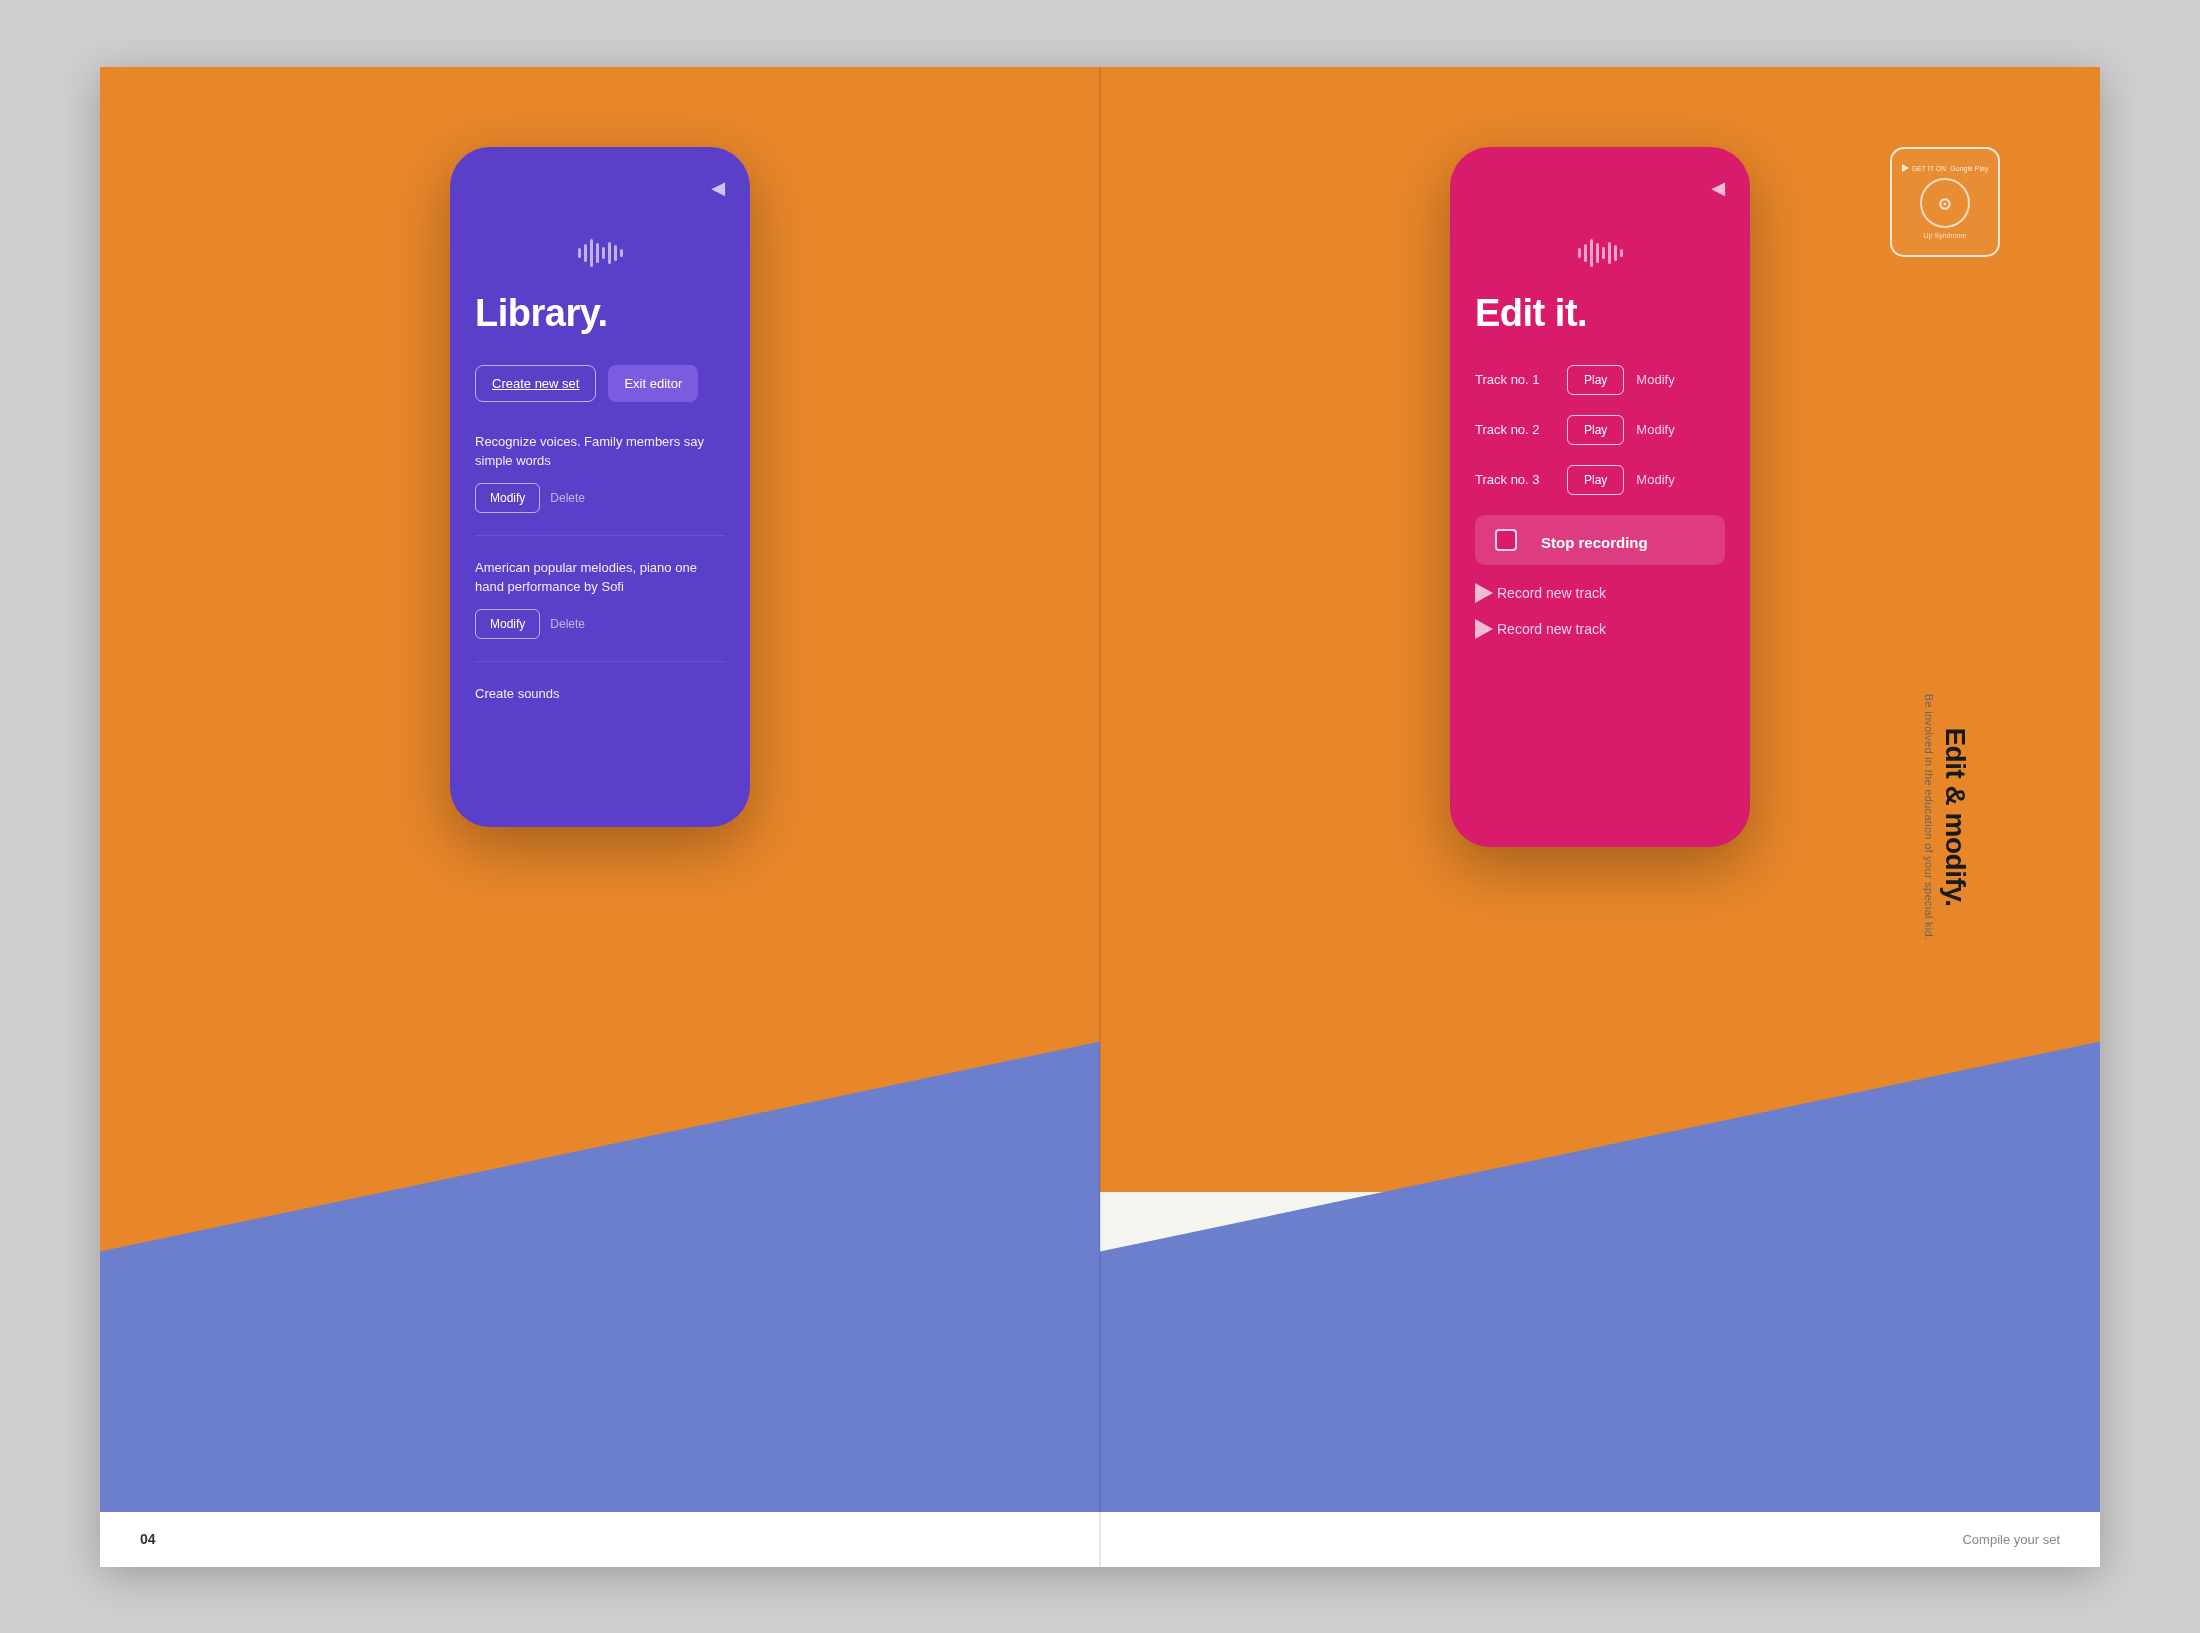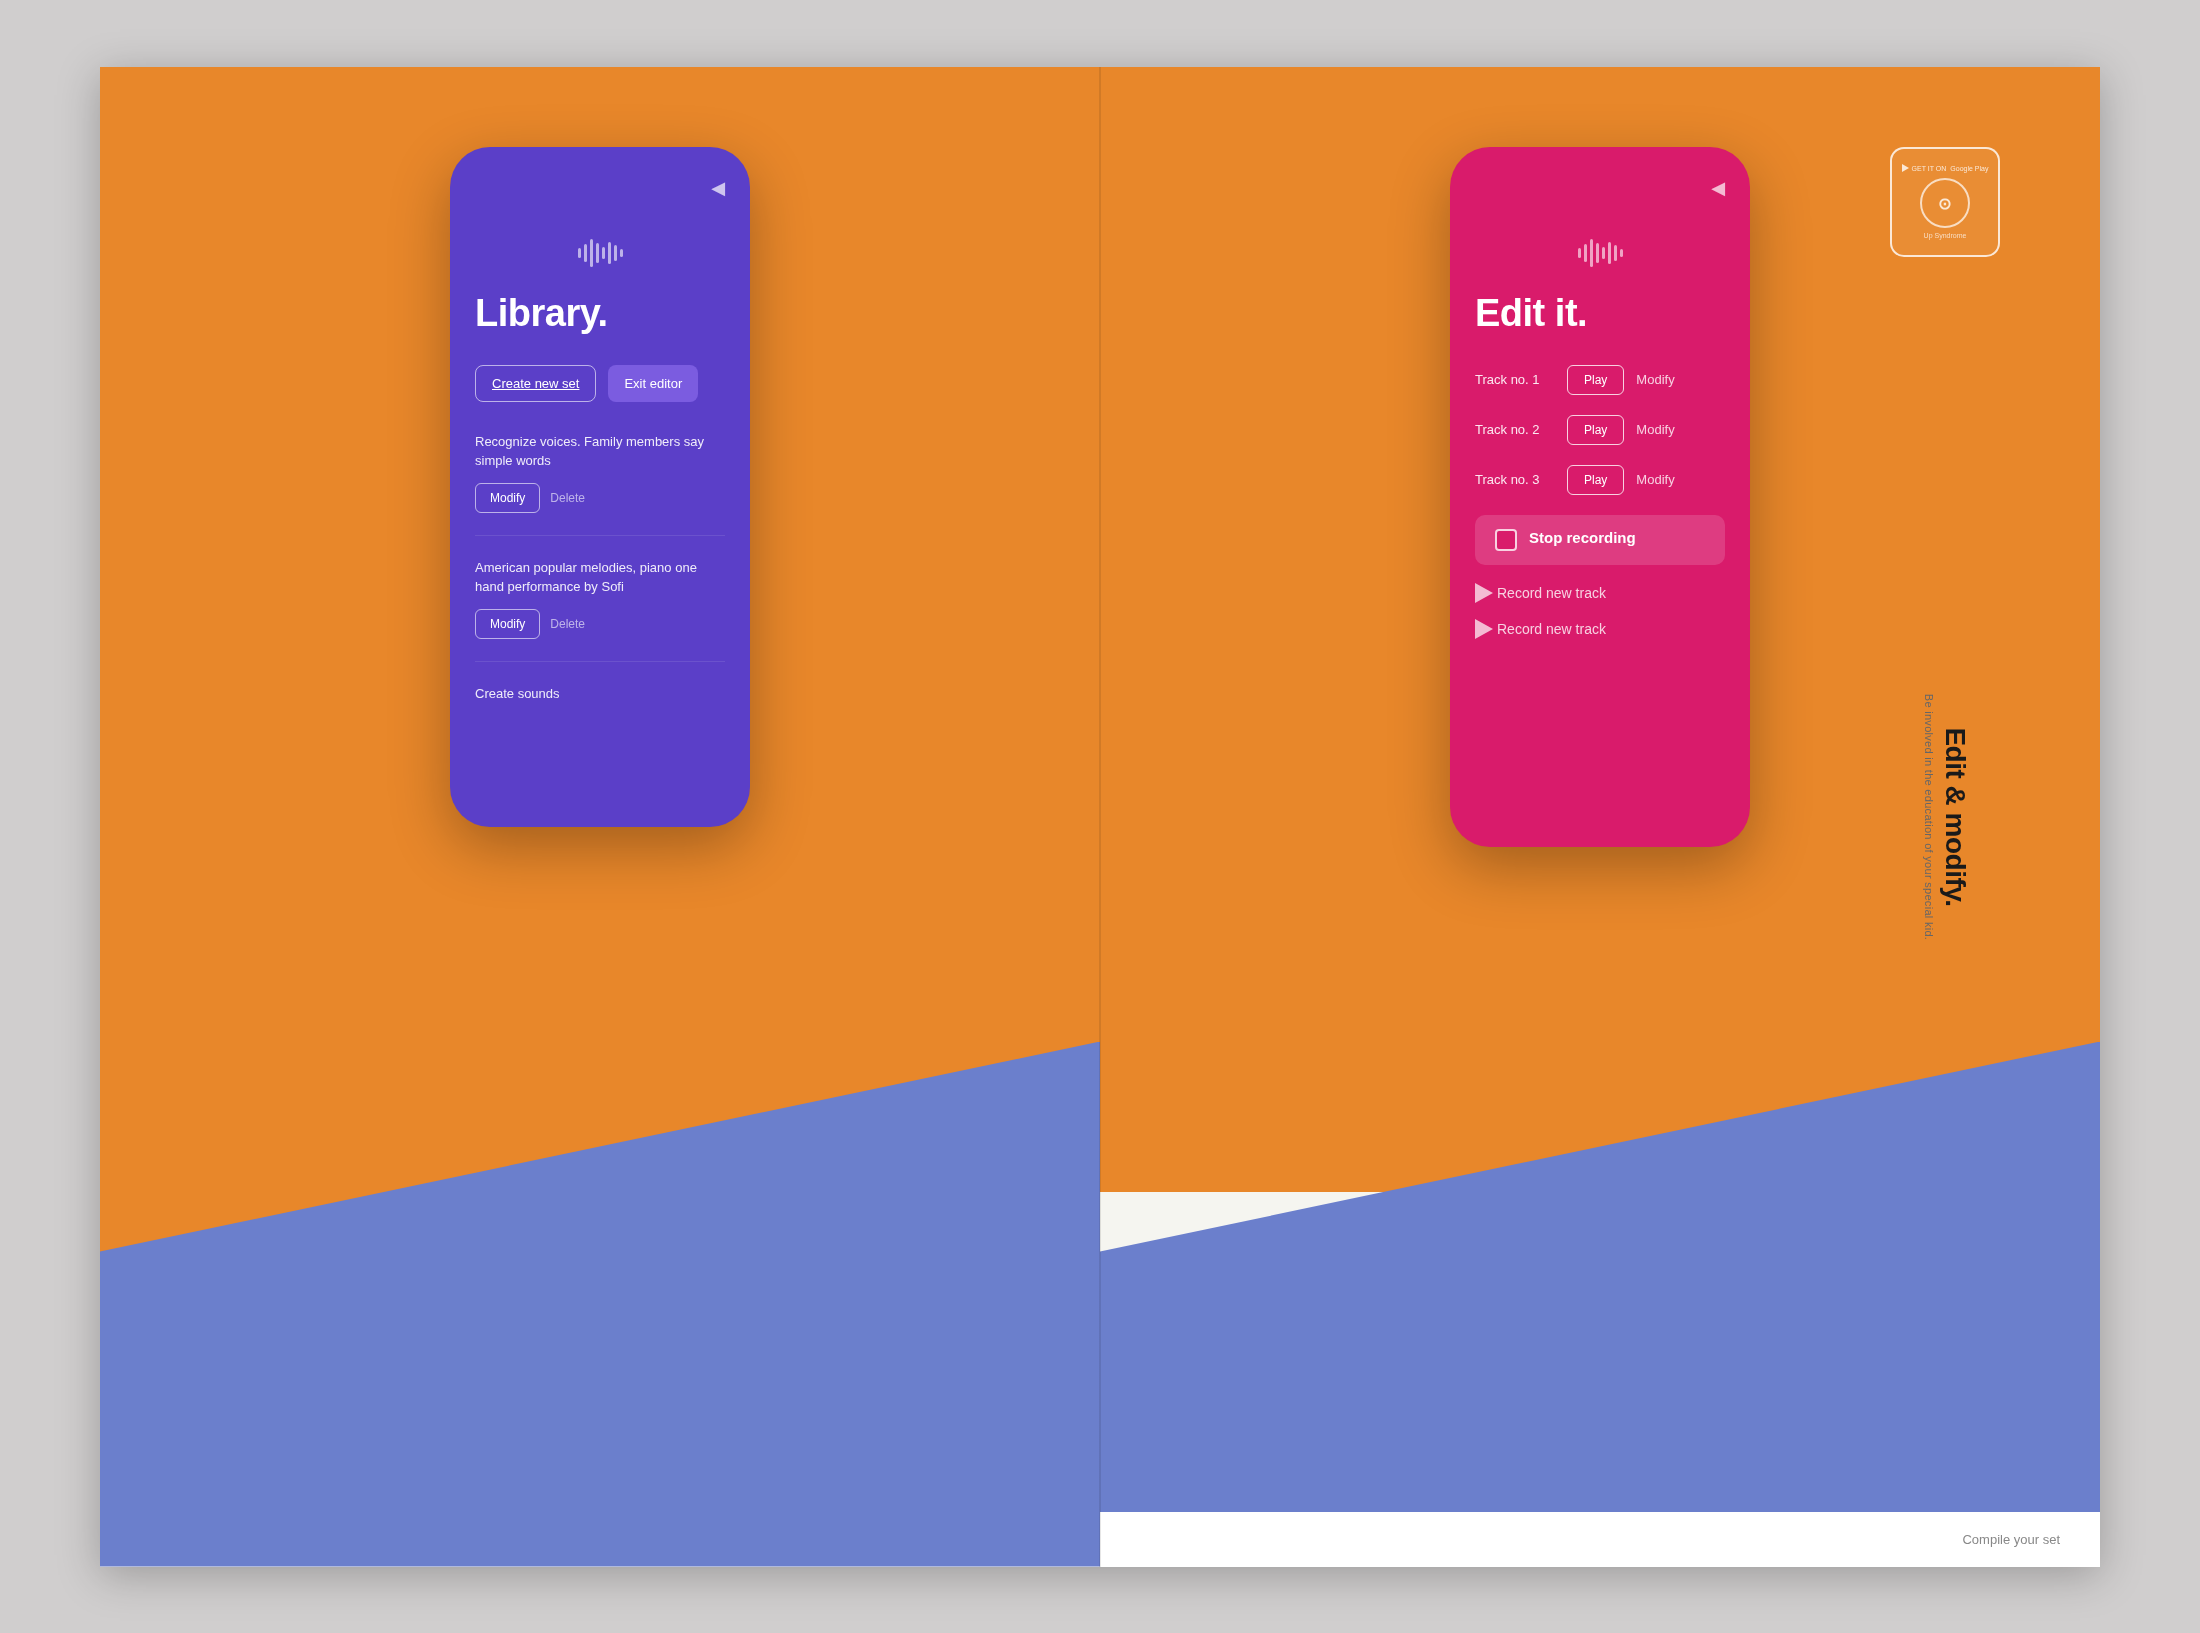--- a/index.html
+++ b/index.html
@@ -257,22 +257,22 @@
     }
 
     .track-modify {
       color: rgba(255,255,255,0.8);
       font-size: 13px;
       cursor: pointer;
     }
 
     .stop-recording-btn {
       display: flex;
-      align-items: flex-start;
-      gap: 12px;
+      align-items: flex-end;
+      gap: 24px;
       background: rgba(255,255,255,0.15);
       border: none;
       border-radius: 10px;
       padding: 14px 20px;
       cursor: pointer;
       width: 100%;
       margin: 20px 0 18px;
     }
 
     .stop-icon {
@@ -473,20 +473,23 @@
           </div>
         </div>
 
         <div class="library-item" style="border-bottom:none;">
           <div class="library-item-text">Create sounds</div>
         </div>
 
       </div>
     </div>
 
+    <div class="bottom-bar">
+      <span class="page-number">04</span>
+    </div>
   </div>
 
   <div class="spine"></div>
 
   <div class="right-page">
     <div class="right-bg-orange"></div>
     <div class="right-bg-blue"></div>
 
     <div class="google-play-badge">
       <div class="gp-top">

